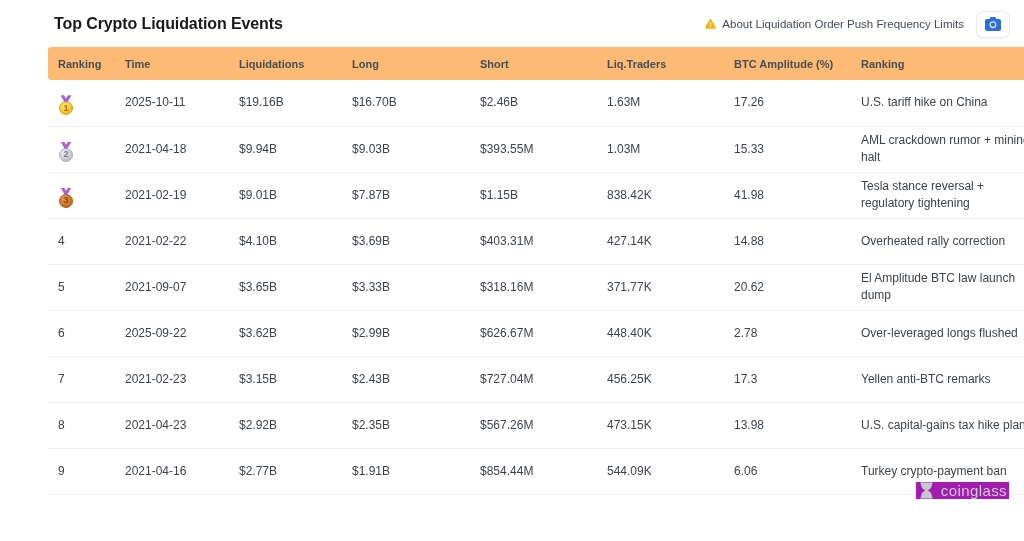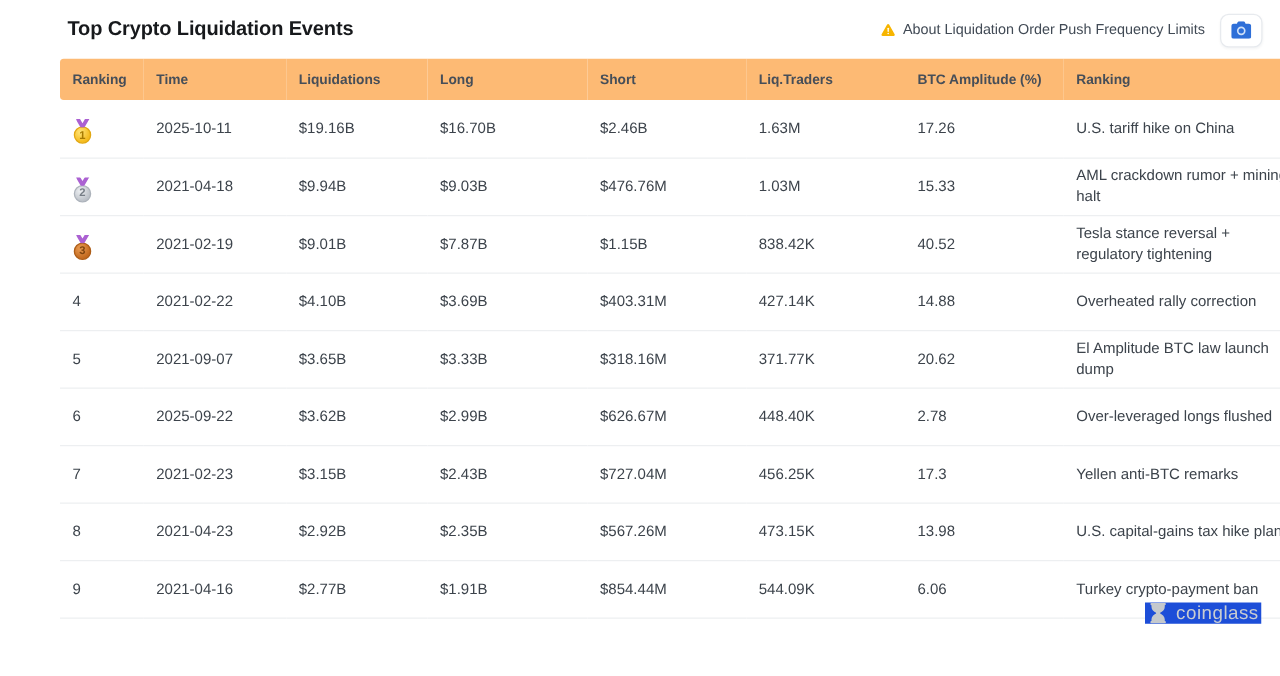--- a/index.html
+++ b/index.html
@@ -34,21 +34,21 @@
   .medal .ribbon { width: 11px; height: 7px; background: #ab61d2;
                    clip-path: polygon(0 0, 32% 0, 50% 48%, 68% 0, 100% 0, 63% 100%, 37% 100%); margin-bottom: -1px; }
   .medal .disc { width: 14px; height: 14px; border-radius: 50%; display: flex; align-items: center;
                  justify-content: center; font-size: 9px; font-weight: 700; line-height: 1; }
   .medal.gold .disc   { background: radial-gradient(circle at 35% 30%, #ffe478, #f4ba1c 72%); border: 1px solid #e1a713; color: #a77a00; }
   .medal.silver .disc { background: radial-gradient(circle at 35% 30%, #eef0f3, #bcc1c8 72%); border: 1px solid #adb3bb; color: #767d86; }
   .medal.bronze .disc { background: radial-gradient(circle at 35% 30%, #ea9c54, #c2691e 72%); border: 1px solid #ad5d18; color: #7e440f; }
 
   
   .watermark { position: absolute; top: 482px; right: 15px; display: flex; align-items: center; gap: 6px;
-               background: #1d4ed8; padding: 0 2px; z-index: 2; }
+               background: #a21caf; padding: 0 2px; z-index: 2; }
   .watermark span { font-size: 15px; font-weight: 500; color: #c9cdd1; letter-spacing: 0.4px; }
 </style>
 </head>
 <body>
 
 <div class="page">
 
   <div class="topbar">
     <h1 class="title">Top Crypto Liquidation Events</h1>
     <div class="topbar-right">
@@ -107,36 +107,36 @@
           <td class="events-cell">U.S. tariff hike on China</td>
         </tr>
         <tr>
           <td><span class="medal silver">
               <span class="ribbon"></span>
               <span class="disc">2</span>
             </span></td>
           <td>2021-04-18</td>
           <td>$9.94B</td>
           <td>$9.03B</td>
-          <td>$476.76M</td>
+          <td>$393.55M</td>
           <td>1.03M</td>
           <td>15.33</td>
           <td class="events-cell">AML crackdown rumor + mining halt</td>
         </tr>
         <tr>
           <td><span class="medal bronze">
               <span class="ribbon"></span>
               <span class="disc">3</span>
             </span></td>
           <td>2021-02-19</td>
           <td>$9.01B</td>
           <td>$7.87B</td>
           <td>$1.15B</td>
           <td>838.42K</td>
-          <td>40.52</td>
+          <td>41.98</td>
           <td class="events-cell">Tesla stance reversal + regulatory tightening</td>
         </tr>
         <tr>
           <td>4</td>
           <td>2021-02-22</td>
           <td>$4.10B</td>
           <td>$3.69B</td>
           <td>$403.31M</td>
           <td>427.14K</td>
           <td>14.88</td>

